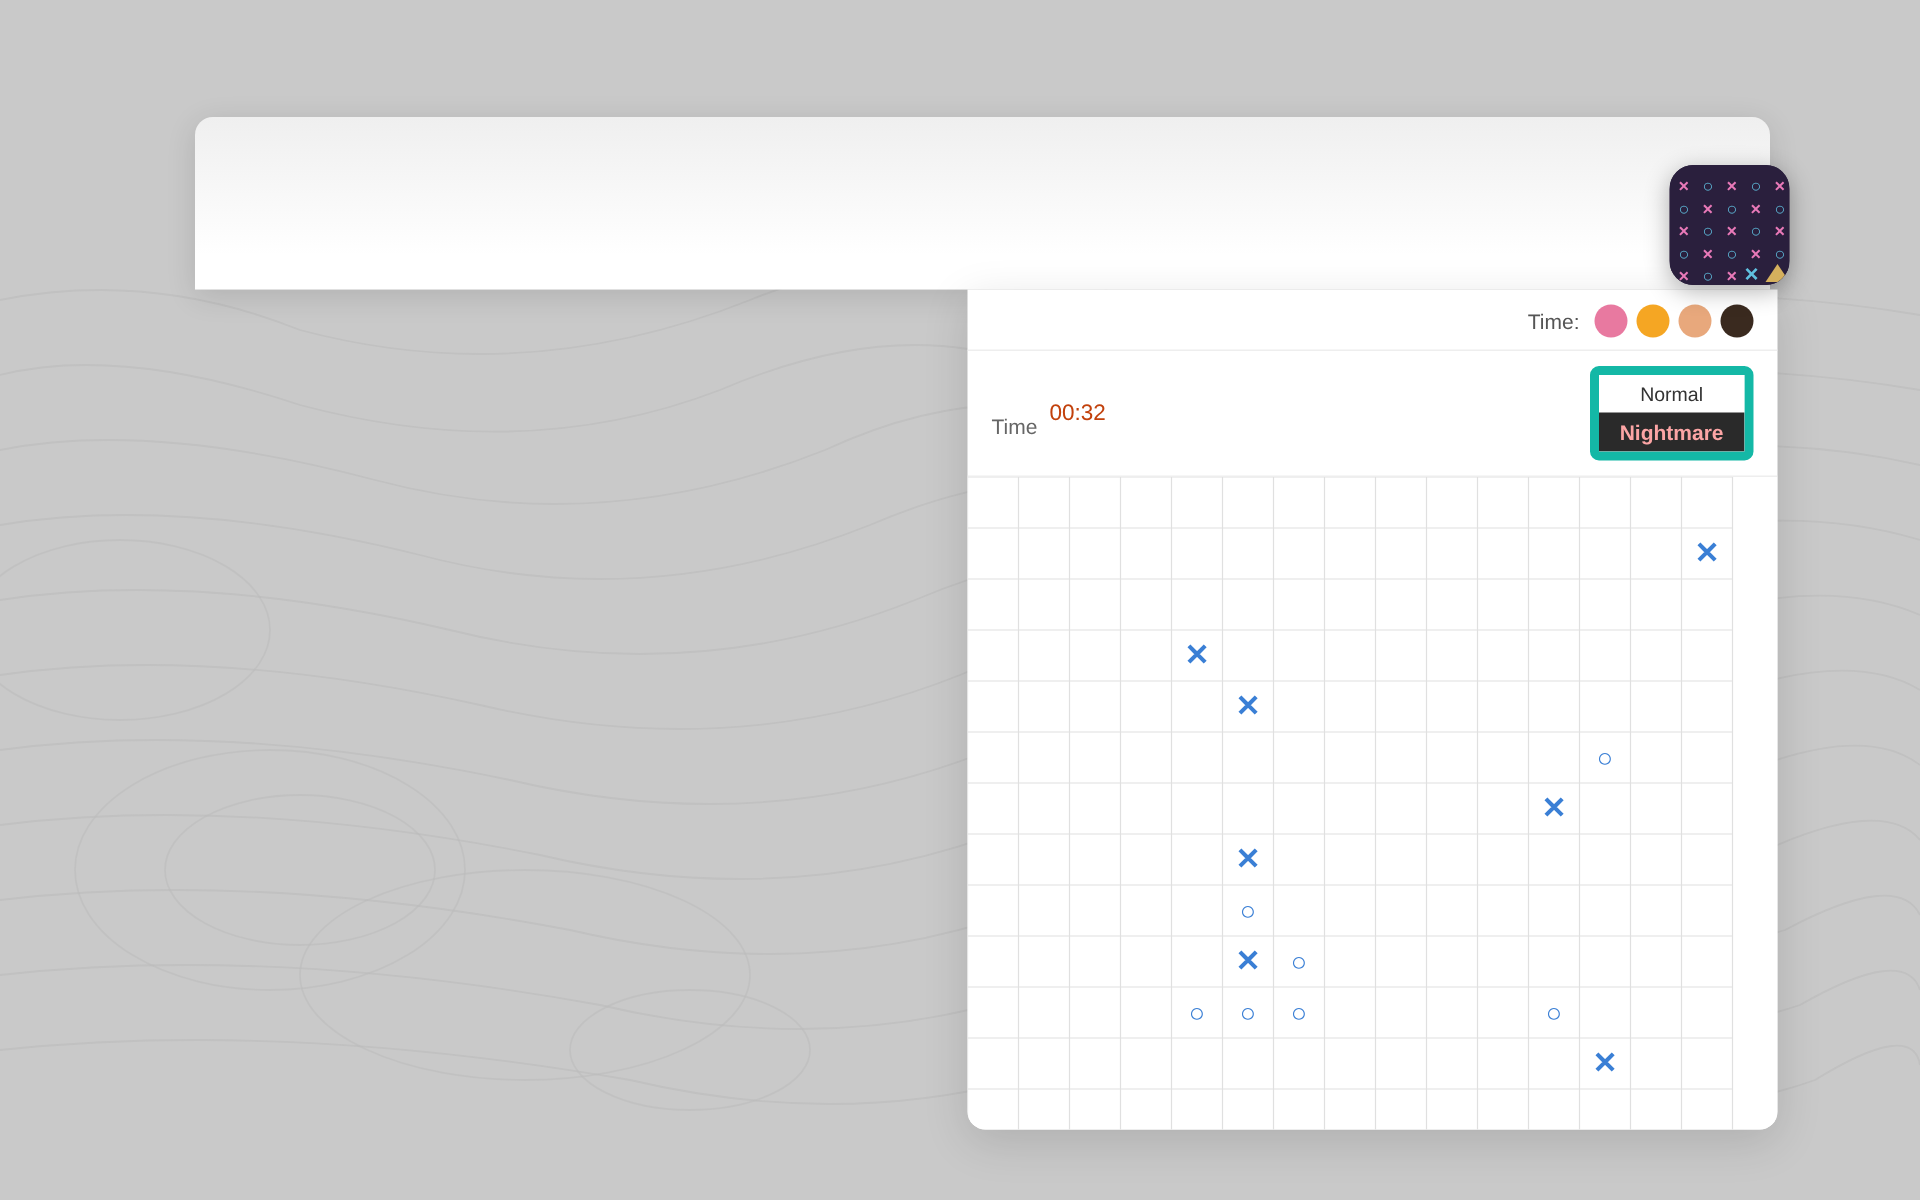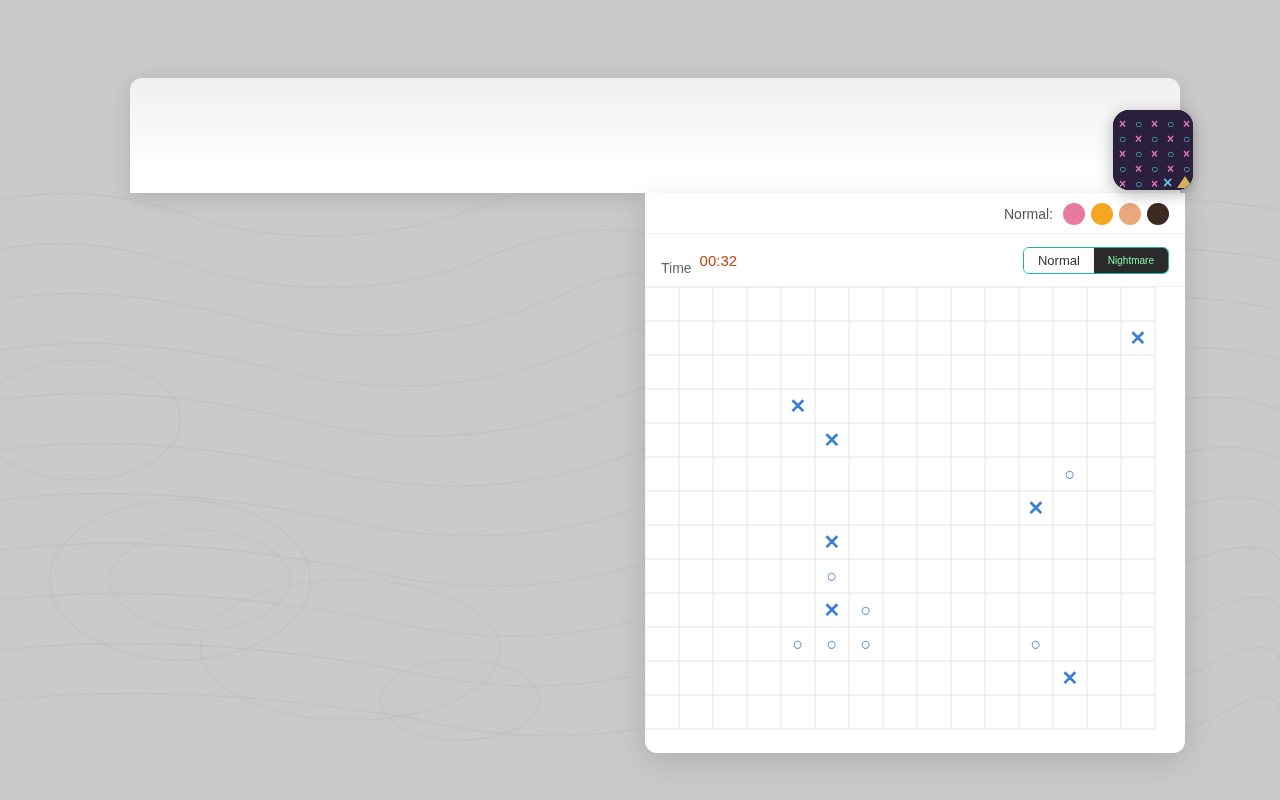--- a/index.html
+++ b/index.html
@@ -78,62 +78,63 @@
 ">
 
   <div style="
     display: flex;
     align-items: center;
     justify-content: flex-end;
     padding: 10px 16px 8px 16px;
     gap: 6px;
     border-bottom: 1px solid #eee;
   ">
-    <span style="color: #555; font-size: 14px; margin-right: 4px;">Normal:</span>
+    <span style="color: #555; font-size: 14px; margin-right: 4px;">Time:</span>
     <div style="width: 22px; height: 22px; border-radius: 50%; background: #e879a0; cursor: pointer;"></div>
     <div style="width: 22px; height: 22px; border-radius: 50%; background: #f5a623; cursor: pointer;"></div>
     <div style="width: 22px; height: 22px; border-radius: 50%; background: #e8a87c; cursor: pointer;"></div>
     <div style="width: 22px; height: 22px; border-radius: 50%; background: #3a2a1f; cursor: pointer;"></div>
   </div>
 
   <div style="
     display: flex;
     align-items: center;
     justify-content: space-between;
     padding: 10px 16px;
     border-bottom: 1px solid #eee;
   ">
     <div style="display: flex; align-items: center; gap: 8px;">
       <span style="color: #666; font-size: 14px; margin-top: 16px;">Time</span>
       <span style="color: #c2410c; font-size: 15px; font-weight: 400;">00:32</span>
     </div>
     <div style="
       display: flex;
-      border: 1px solid #14b8a6;
+      border: 6px solid #14b8a6;
       border-radius: 6px;
       overflow: hidden;
+      flex-direction: column;
     ">
       <button style="
         padding: 5px 14px;
         font-size: 13px;
         cursor: pointer;
         background: white;
         border: none;
         outline: none;
         color: #333;
       ">Normal</button>
       <button style="
         padding: 5px 14px;
-        font-size: 10px;
+        font-size: 14px;
         cursor: pointer;
         background: #2a2a2a;
         border: none;
         outline: none;
-        color: #86efac;
-        font-weight: 400;
+        color: #fca5a5;
+        font-weight: 700;
       ">Nightmare</button>
     </div>
   </div>
 
   <div style="
     position: relative;
     flex: 1;
     width: 100%;
     height: 455px;
     overflow: hidden;

